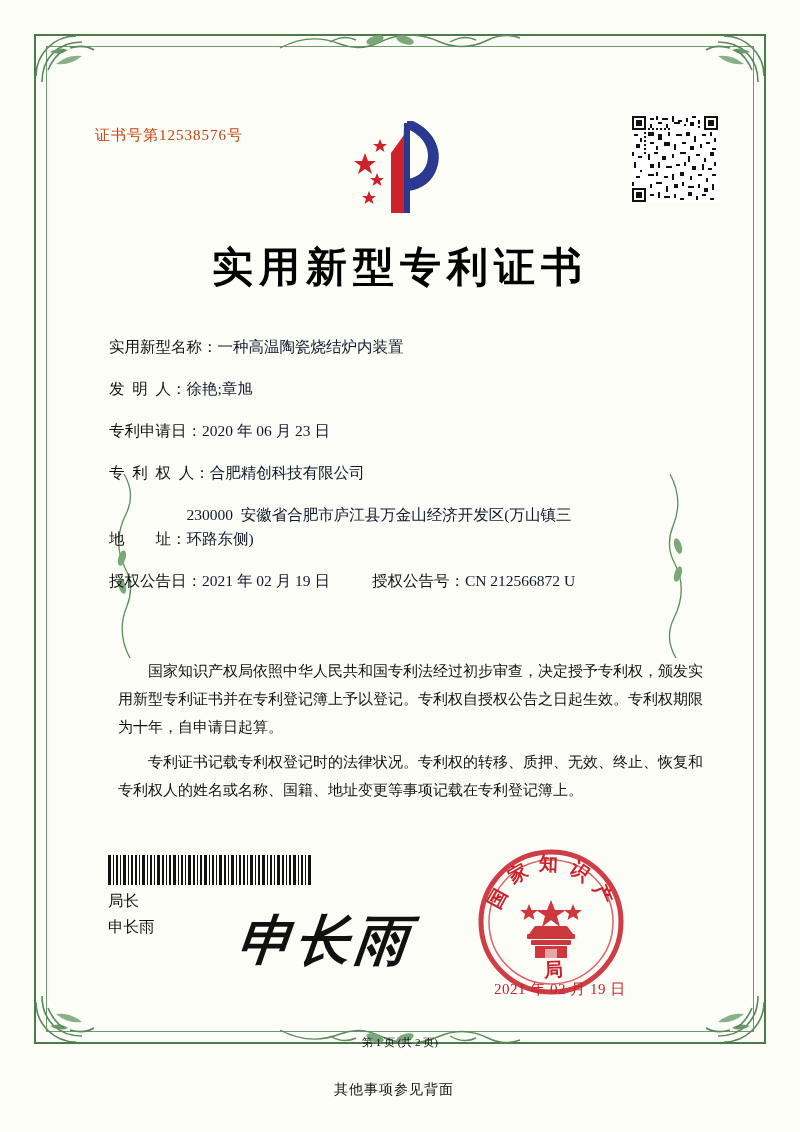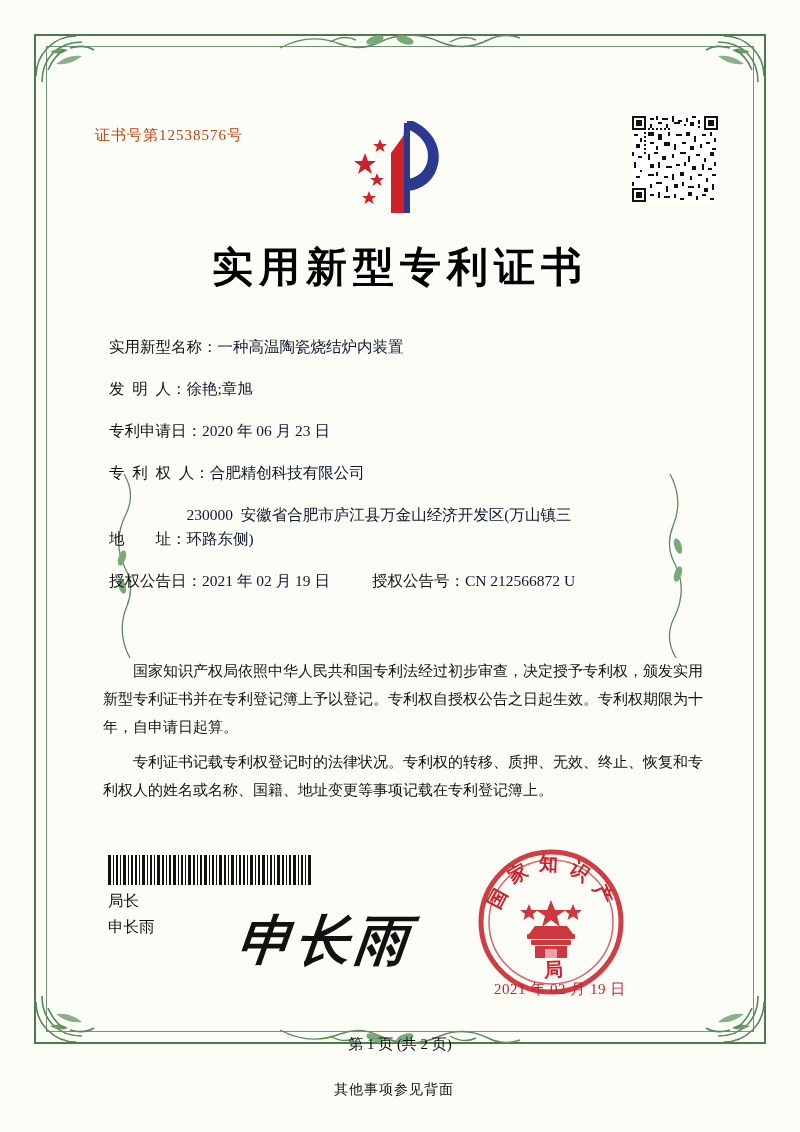--- a/index.html
+++ b/index.html
@@ -129,21 +129,21 @@
     position: absolute;
     left: 103px;
     top: 658px;
     width: 600px;
     font-size: 15px;
     line-height: 1.85;
     text-align: justify;
     color: #111;
   }
   .paragraphs p {
-    margin: 0 0 8px 0;
+    margin: 0 0 8px 15px;
     text-indent: 2em;
   }
 
   
   .barcode {
     position: absolute;
     left: 108px;
     top: 855px;
     width: 205px;
     height: 30px;
@@ -188,21 +188,21 @@
     color: #c8232c;
     letter-spacing: 0.5px;
   }
 
   
   .page-num {
     position: absolute;
     left: 0; right: 0;
     top: 1035px;
     text-align: center;
-    font-size: 15px;
+    font-size: 11px;
     color: #111;
   }
   .footer-note {
     position: absolute;
     left: 0; right: 12px;
     top: 1081px;
     text-align: center;
     font-size: 14px;
     color: #111;
     letter-spacing: 1px;

